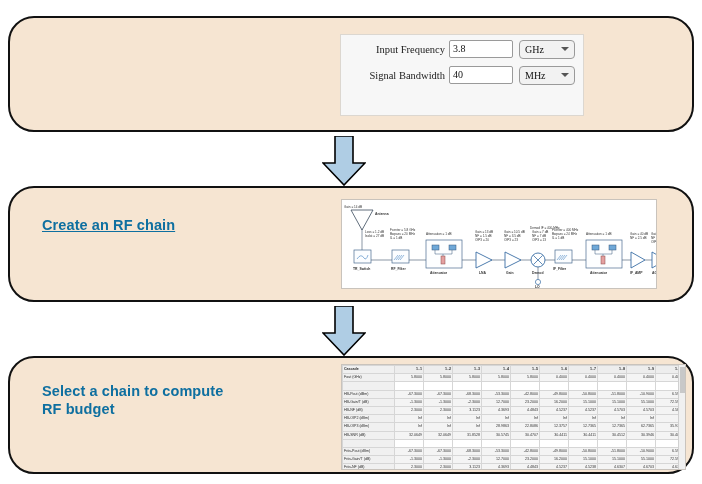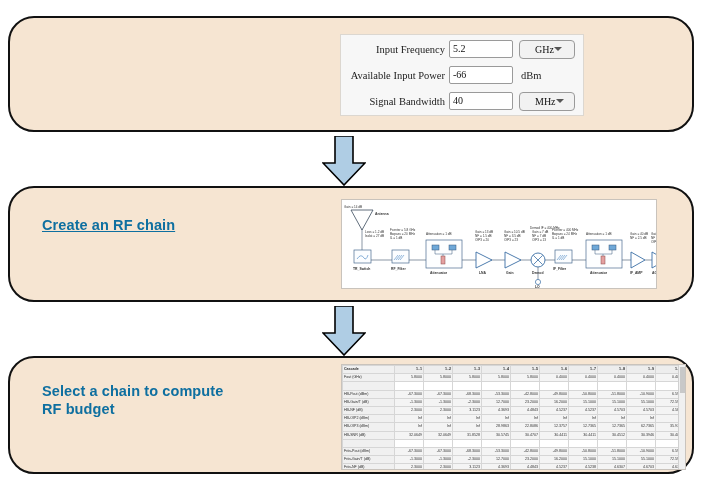--- a/index.html
+++ b/index.html
@@ -68,21 +68,21 @@
   }
   .punit-plain {
     margin-left:8px; font-size:10.5px; color:#1b1b1b;
   }
   .punit-drop {
     margin-left:6px;
     width:56px; height:19px;
     background:#F2F2F2;
     border:1px solid #9a9a9a; border-radius:4px;
     display:flex; align-items:center; justify-content:space-between;
-    padding:0 15px; font-size:10px; color:#111;
+    padding:0 5px; font-size:10px; color:#111;
   }
   .chev {
     width:0;height:0;
     border-left:4px solid transparent;
     border-right:4px solid transparent;
     border-top:4px solid #555;
   }
 
   
   #rf-canvas {
@@ -134,32 +134,27 @@
 <body>
 
 <div class="stage">
 
   <div class="step" id="step1">
 
     <div id="param-panel" style="left:330px;top:16px;">
 
       <div class="prow">
         <div class="plabel">Input Frequency</div>
-        <div class="pinput">5.2</div>
+        <div class="pinput">3.8</div>
         <div class="punit-drop">
           <span>GHz</span>
           <span class="chev"></span>
         </div>
       </div>
 
-      <div class="prow">
-        <div class="plabel">Available Input Power</div>
-        <div class="pinput">-66</div>
-        <div class="punit-plain">dBm</div>
-      </div>
 
       <div class="prow">
         <div class="plabel">Signal Bandwidth</div>
         <div class="pinput">40</div>
         <div class="punit-drop">
           <span>MHz</span>
           <span class="chev"></span>
         </div>
       </div>
 

